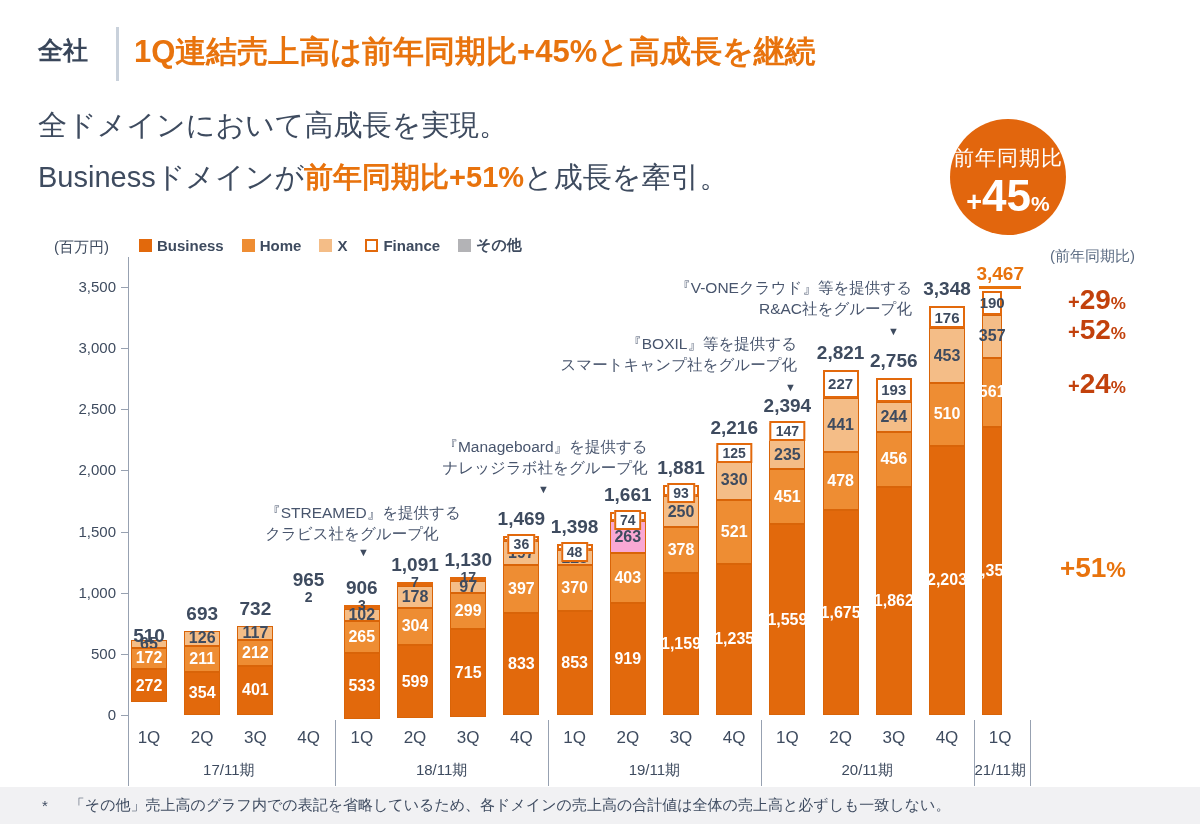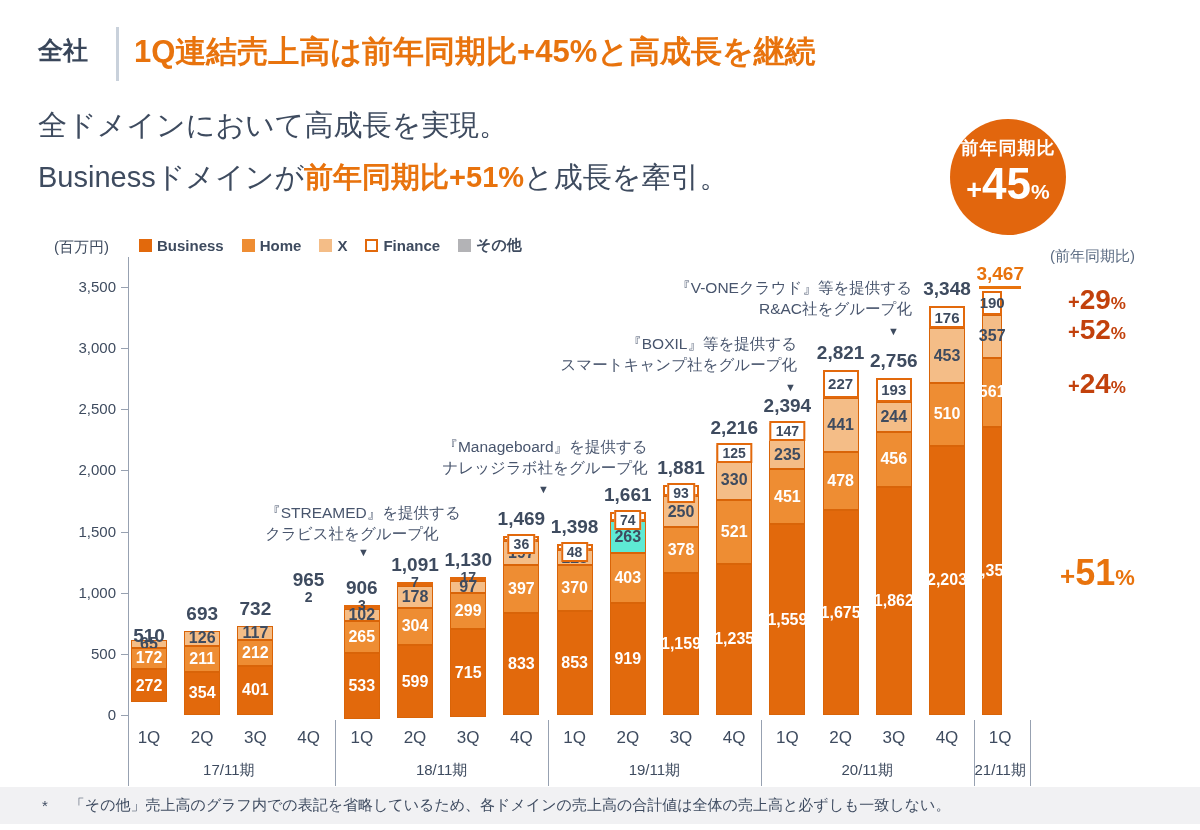--- a/index.html
+++ b/index.html
@@ -11,21 +11,21 @@
   .header-divider { position:absolute; left:116px; top:27px; width:3px; height:54px; background:#c9d1db; }
   .slide-title { position:absolute; left:134px; top:31px; font-size:31px; font-weight:bold; color:#e8730d; white-space:nowrap; }
 
   
   .subtitle { position:absolute; left:38px; top:99px; font-size:29px; line-height:52px; color:#3e4b5f; }
   .subtitle .hl { color:#e8730d; font-weight:bold; }
 
   
   .badge { position:absolute; left:950px; top:119px; width:116px; height:116px; border-radius:50%;
            background:#e2660d; color:#fff; text-align:center; }
-  .badge-label { margin-top:17px; font-size:18px; font-weight:bold; letter-spacing:1px; }
+  .badge-label { margin-top:25px; font-size:21px; font-weight:normal; letter-spacing:1px; }
   .badge-value { margin-top:2px; font-weight:bold; line-height:44px; }
   .badge-value .plus { font-size:27px; }
   .badge-value .num  { font-size:44px; }
   .badge-value .pct  { font-size:21px; }
 
   
   .unit-label { position:absolute; left:54px; top:238px; font-size:15px; }
   .legend { position:absolute; left:139px; top:236px; display:flex; gap:18px; align-items:center; }
   .legend-item { display:flex; align-items:center; gap:5px; font-size:15px; font-weight:600; color:#3e4b5f; }
   .legend-swatch { width:13px; height:13px; display:inline-block; }
@@ -62,21 +62,21 @@
   .yoy-header { position:absolute; left:1050px; top:247px; font-size:15px; color:#5c6c83; }
   .yoy-val { position:absolute; font-weight:bold; color:#c2410c; white-space:nowrap; }
   .yoy-val .plus { font-size:20px; }
   .yoy-val .num  { font-size:28px; }
   .yoy-val .pct  { font-size:17px; }
   .yoy-finance { left:1068px; top:284px; }
   .yoy-x       { left:1068px; top:314px; }
   .yoy-home    { left:1068px; top:368px; }
   .yoy-business{ left:1060px; top:552px; color:#e8730d; }
   .yoy-business .plus { font-size:26px; }
-  .yoy-business .num  { font-size:36px; }
+  .yoy-business .num  { font-size:28px; }
   .yoy-business .pct  { font-size:22px; }
 
   
   .footnote { position:absolute; left:0; top:787px; width:1200px; height:37px; background:#f1f1f3;
               display:flex; align-items:center; font-size:15px; color:#3f4c61; }
   .footnote .mark { margin-left:42px; margin-right:22px; }
 </style>
 </head>
 <body>
 
@@ -202,21 +202,21 @@
         <div class="seg seg-finance" style="flex: 0 0 5.86971px; height: 5.86971px; background: rgb(255, 255, 255);"></div>
         <div class="seg seg-x" style="flex: 0 0 15.2857px; height: 15.2857px; background: rgb(244, 189, 135);">125</div>
         <div class="seg seg-home" style="flex: 0 0 45.2457px; height: 45.2457px; background: rgb(238, 141, 51);">370</div>
         <div class="seg seg-business" style="flex: 0 0 104.31px; height: 104.31px; background: rgb(226, 105, 12);">853</div>
       </div>
       <div class="fin-chip" style="left: 446.6px; bottom: 152.711px;">48</div>
       <div class="total" style="left: 401.6px; width: 90px; bottom: 176.711px;">1,398</div>
       <div class="quarter-label" style="left: 426.6px;">1Q</div>
       <div class="bar" style="left: 481.8px; width: 36px; height: 202.872px;">
         <div class="seg seg-finance" style="flex: 0 0 9.04914px; height: 9.04914px; background: rgb(255, 255, 255);"></div>
-        <div class="seg seg-x" style="flex: 0 0 32.1611px; height: 32.1611px; background: #5eead4;">263</div>
+        <div class="seg seg-x" style="flex: 0 0 32.1611px; height: 32.1611px; background: #f9a8d4;">263</div>
         <div class="seg seg-home" style="flex: 0 0 49.2811px; height: 49.2811px; background: rgb(238, 141, 51);">403</div>
         <div class="seg seg-business" style="flex: 0 0 112.381px; height: 112.381px; background: rgb(226, 105, 12);">919</div>
       </div>
       <div class="fin-chip" style="left: 499.8px; bottom: 184.872px;">74</div>
       <div class="total" style="left: 454.8px; width: 90px; bottom: 208.872px;">1,661</div>
       <div class="quarter-label" style="left: 479.8px;">2Q</div>
       <div class="bar" style="left: 535px; width: 36px; height: 229.897px;">
         <div class="seg seg-finance" style="flex: 0 0 11.3726px; height: 11.3726px; background: rgb(255, 255, 255);"></div>
         <div class="seg seg-x" style="flex: 0 0 30.5714px; height: 30.5714px; background: rgb(244, 189, 135);">250</div>
         <div class="seg seg-home" style="flex: 0 0 46.224px; height: 46.224px; background: rgb(238, 141, 51);">378</div>

